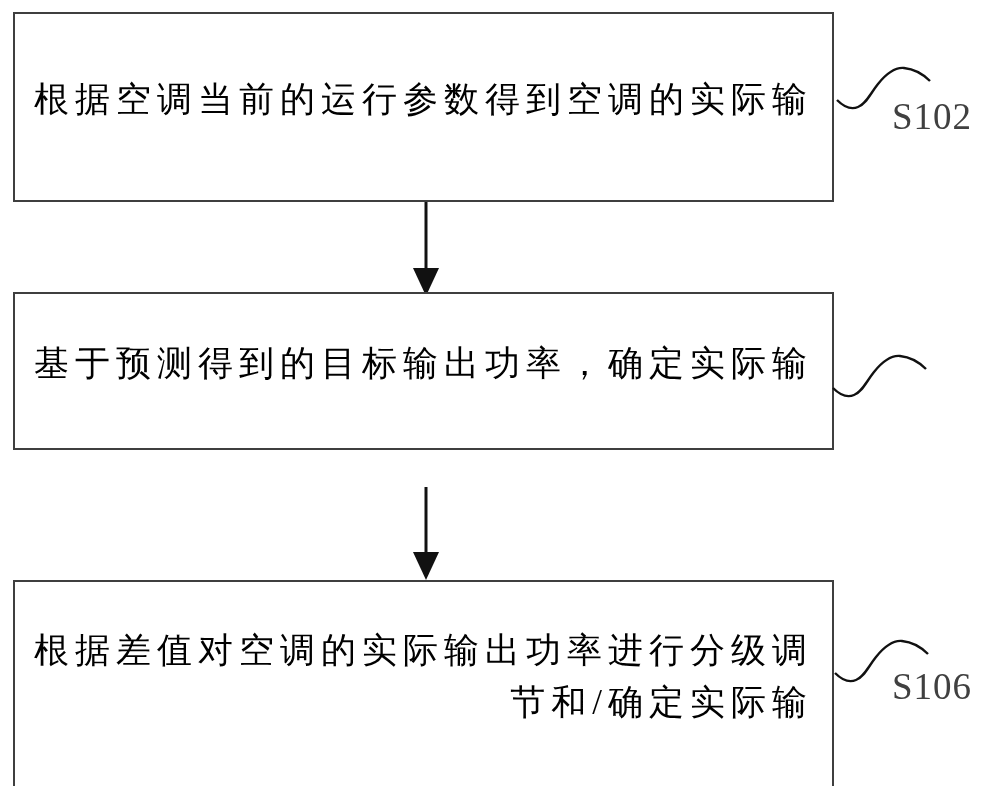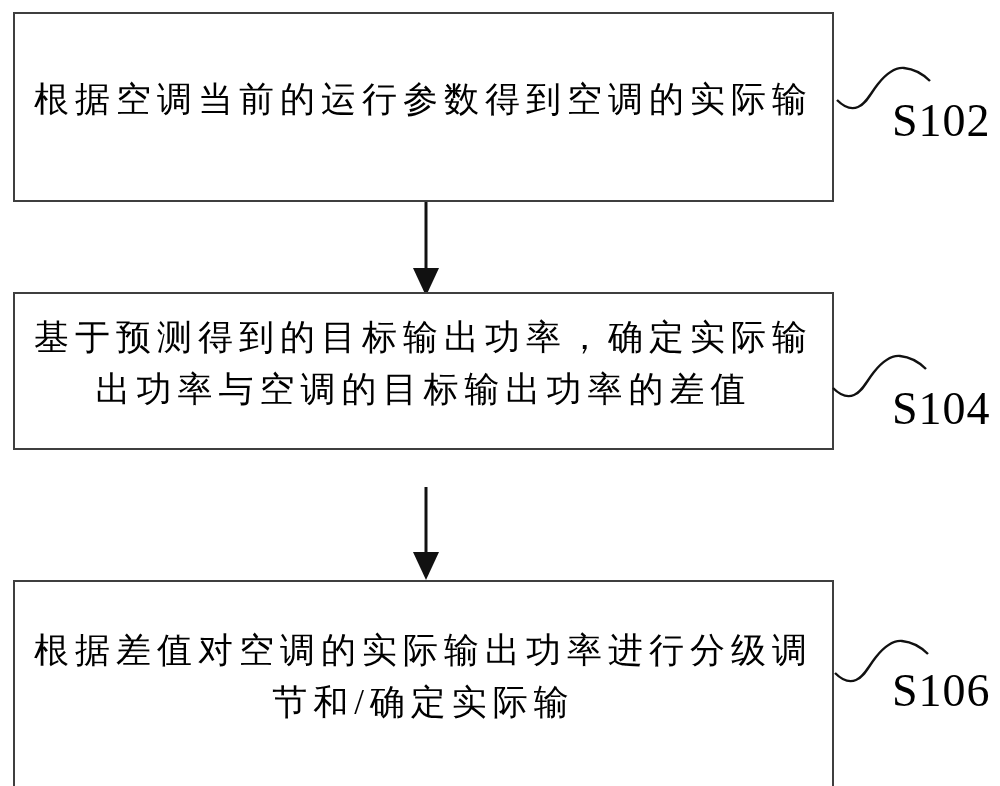--- a/index.html
+++ b/index.html
@@ -24,43 +24,43 @@
     display: flex;
     align-items: center;
     justify-content: center;
     box-sizing: border-box;
   }
   .flow-box.b1 { top: 12px;  height: 190px; }
   .flow-box.b2 { top: 292px; height: 158px; }
   .flow-box.b3 { top: 580px; height: 208px; }
   .box-text {
     margin: 0 0 14px 0;
-    text-align: center;
+    text-align: right;
     font-size: 35px;
     line-height: 52px;
     letter-spacing: 6px;
     color: #000000;
   }
   .arrow {
     position: absolute;
     left: 410px;
   }
   .arrow.a1 { top: 202px; }
   .arrow.a2 { top: 487px; }
   .squiggle {
     position: absolute;
   }
   .squiggle.q1 { left: 836px; top: 64px;  }
   .squiggle.q2 { left: 832px; top: 352px; }
   .squiggle.q3 { left: 834px; top: 637px; }
   .ref-label {
     position: absolute;
-    font-size: 46px;
+    font-size: 37px;
     line-height: 1;
-    color: #000000;
+    color: #404040;
     letter-spacing: 1px;
     white-space: nowrap;
   }
   .ref-label.l1 { left: 892px; top: 98px;  }
   .ref-label.l2 { left: 892px; top: 386px; }
   .ref-label.l3 { left: 892px; top: 668px; }
 </style>
 </head>
 <body>
 
@@ -69,40 +69,39 @@
   <div class="flow-box b1">
     <p class="box-text"><span>根据空调当前的运行参数得到空调的实际输</span><br></p>
   </div>
 
   <svg class="arrow a1" width="32" height="94" viewBox="0 0 32 94">
     <line x1="16" y1="0" x2="16" y2="68" stroke="#111111" stroke-width="3"></line>
     <polygon points="3,66 29,66 16,94" fill="#111111"></polygon>
   </svg>
 
   <div class="flow-box b2">
-    <p class="box-text"><span>基于预测得到的目标输出功率，确定实际输</span><br><span>出功率与空调的目标输出功率的差值</span></p>
+    <p class="box-text"><span>基于预测得到的目标输出功率，确定实际输</span><br></p>
   </div>
 
   <svg class="arrow a2" width="32" height="93" viewBox="0 0 32 93">
     <line x1="16" y1="0" x2="16" y2="67" stroke="#111111" stroke-width="3"></line>
     <polygon points="3,65 29,65 16,93" fill="#111111"></polygon>
   </svg>
 
   <div class="flow-box b3">
     <p class="box-text"><span>根据差值对空调的实际输出功率进行分级调</span><br><span>节和/确定实际输</span></p>
   </div>
 
   <svg class="squiggle q1" width="96" height="48" viewBox="0 0 96 48">
     <path d="M1,36 C8,43 15,46 22,43 C30,40 34,30 42,20 C50,10 58,3 68,4 C78,5 88,11 94,17" fill="none" stroke="#111111" stroke-width="2.4"></path>
   </svg>
   <span class="ref-label l1">S102</span>
 
   <svg class="squiggle q2" width="96" height="48" viewBox="0 0 96 48">
     <path d="M1,36 C8,43 15,46 22,43 C30,40 34,30 42,20 C50,10 58,3 68,4 C78,5 88,11 94,17" fill="none" stroke="#111111" stroke-width="2.4"></path>
   </svg>
-  <span class="ref-label l2">S104</span>
 
   <svg class="squiggle q3" width="96" height="48" viewBox="0 0 96 48">
     <path d="M1,36 C8,43 15,46 22,43 C30,40 34,30 42,20 C50,10 58,3 68,4 C78,5 88,11 94,17" fill="none" stroke="#111111" stroke-width="2.4"></path>
   </svg>
   <span class="ref-label l3">S106</span>
 
 </div>
 
 </body></html>

